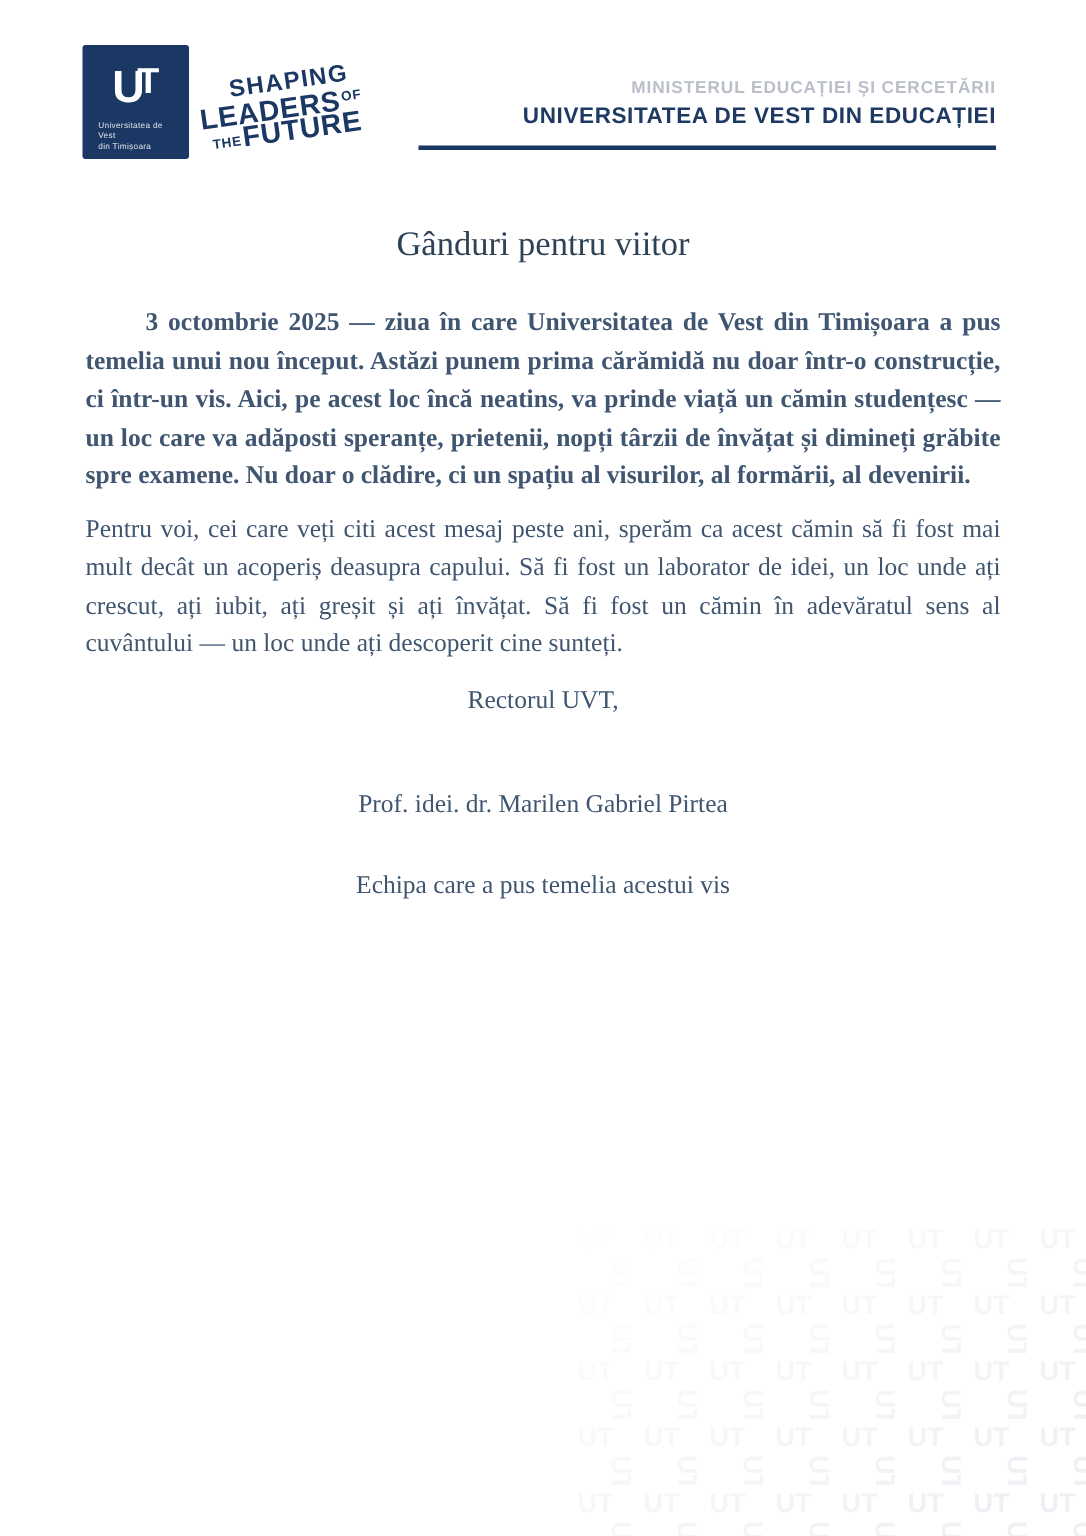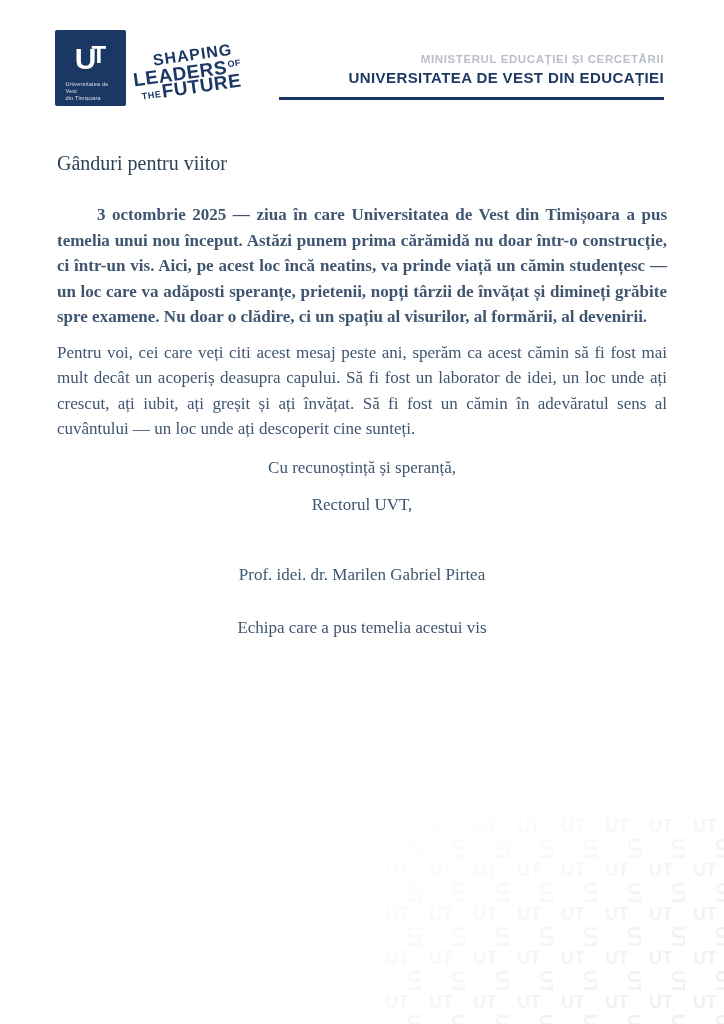--- a/index.html
+++ b/index.html
@@ -65,23 +65,23 @@
     width:385px;height:3px;background:#1b3764;margin:9px 0 0 auto;border:0;
   }
 
   
   .content{
     position:absolute;left:57px;top:130px;width:610px;
     color:#3f5570;
     font-size:17px;line-height:25.5px;
   }
   .doc-title{
-    text-align:left;
+    text-align:center;
     color:#2e4257;
-    font-size:20px;line-height:30px;font-weight:normal;
+    font-size:23px;line-height:30px;font-weight:normal;
     margin:18px 0 24px 0;
   }
   .para{
     text-align:justify;
     margin:0 0 10px 0;
   }
   .para.indent{text-indent:40px;font-weight:bold;}
   .center-line{text-align:center;margin:0;}
   .closing{margin-top:13px;}
   .sig-role{margin-top:12px;}
@@ -135,19 +135,18 @@
     <div class="university">UNIVERSITATEA DE VEST DIN EDUCAȚIEI</div>
     <div class="header-rule"></div>
   </div>
 
   <div class="content">
     <h1 class="doc-title">Gânduri pentru viitor</h1>
 
     <p class="para indent">3 octombrie 2025 — ziua în care Universitatea de Vest din Timișoara a pus temelia unui nou început. Astăzi punem prima cărămidă nu doar într-o construcție, ci într-un vis. Aici, pe acest loc încă neatins, va prinde viață un cămin studențesc — un loc care va adăposti speranțe, prietenii, nopți târzii de învățat și dimineți grăbite spre examene. Nu doar o clădire, ci un spațiu al visurilor, al formării, al devenirii.</p>
     <p class="para">Pentru voi, cei care veți citi acest mesaj peste ani, sperăm ca acest cămin să fi fost mai mult decât un acoperiș deasupra capului. Să fi fost un laborator de idei, un loc unde ați crescut, ați iubit, ați greșit și ați învățat. Să fi fost un cămin în adevăratul sens al cuvântului — un loc unde ați descoperit cine sunteți.</p>
 
-    <p class="center-line closing">Cu recunoștință și speranță,</p>
     <p class="center-line sig-role">Rectorul UVT,</p>
     <p class="center-line sig-name">Prof. idei. dr. Marilen Gabriel Pirtea</p>
     <p class="center-line team-line">Echipa care a pus temelia acestui vis</p>
   </div>
 
 </div>
 
 </body></html>

